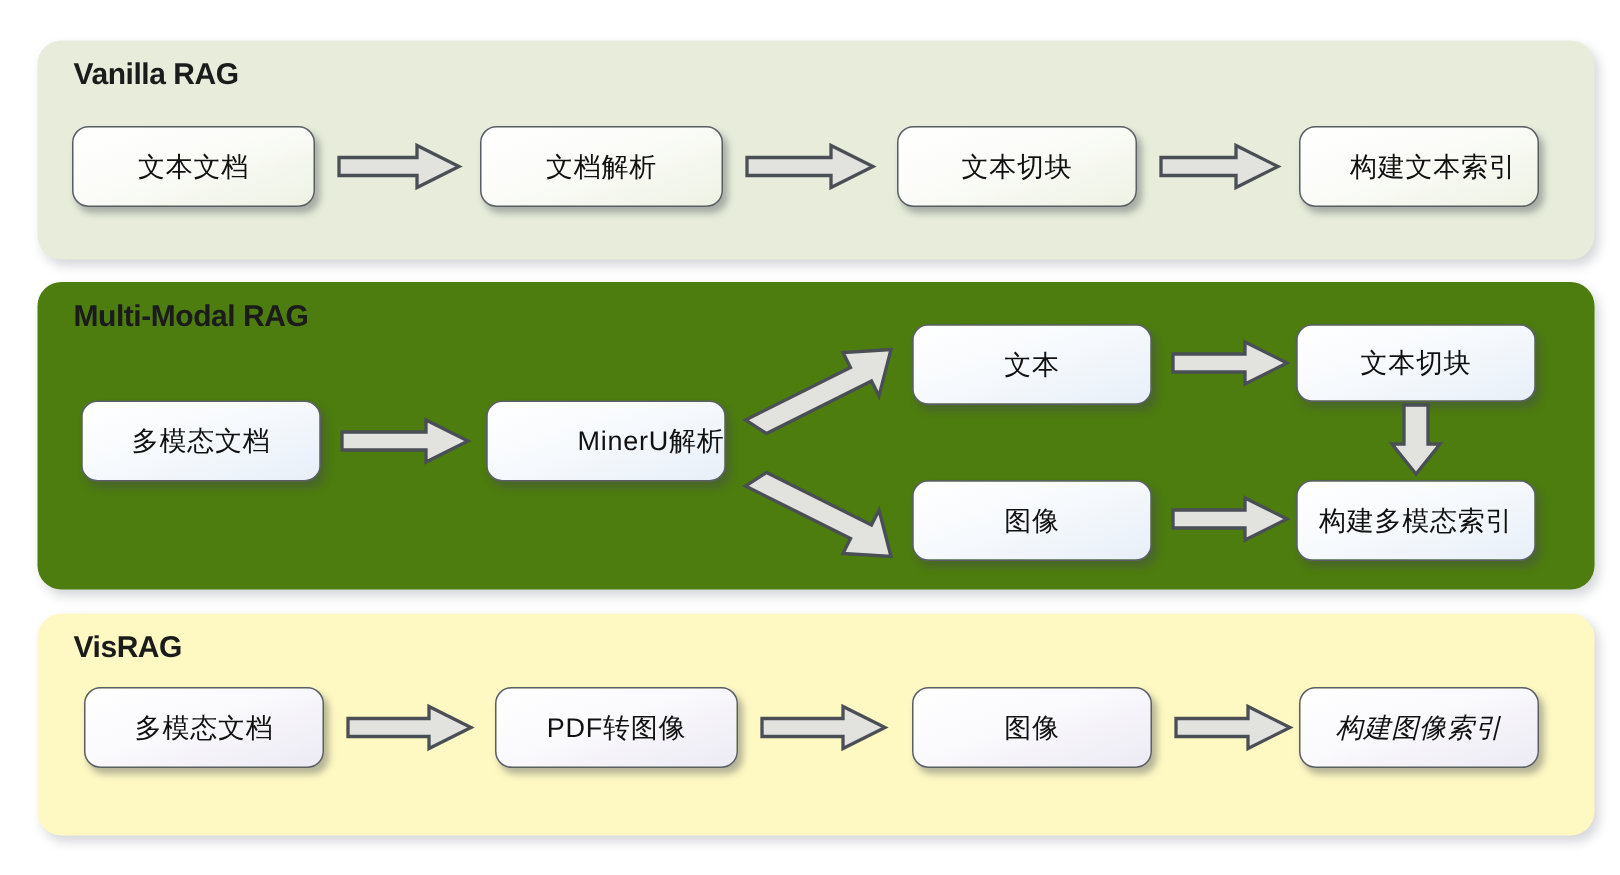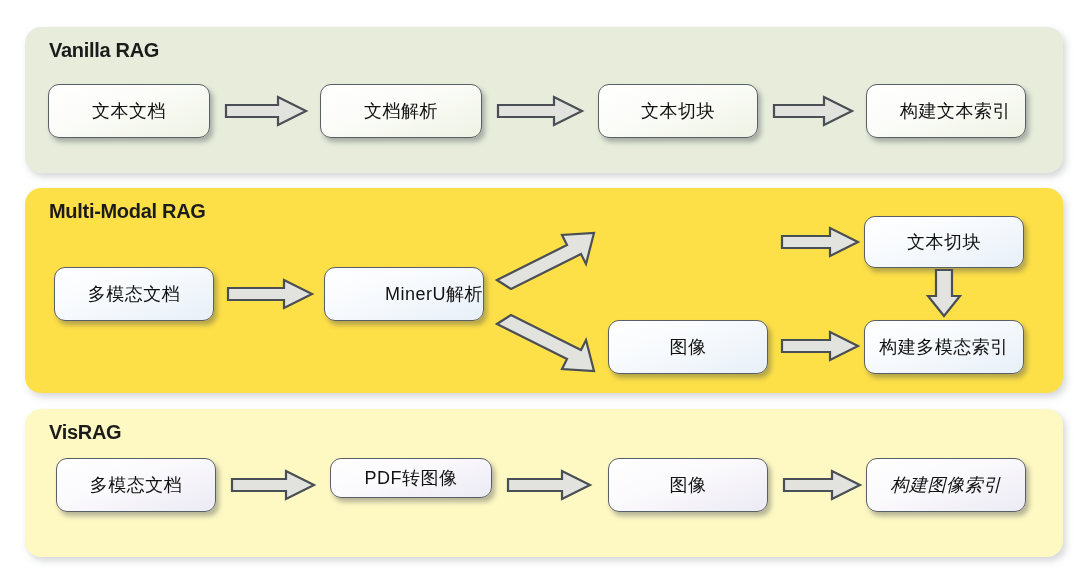--- a/index.html
+++ b/index.html
@@ -26,21 +26,21 @@
   .panel {
     position: absolute;
     border-radius: 16px;
     box-shadow: 3px 4px 7px rgba(120,124,132,0.30);
     box-sizing: border-box;
     padding-left: 32px;
   }
   .panel-vanilla   { left:25px;  top:27px;  width:1038px; height:146px;
                      background:#e7edda; }
   .panel-multimodal{ left:25px;  top:188px; width:1038px; height:205px;
-                     background:#fde047; }
+                     background:#4d7c0f; }
   .panel-visrag    { left:25px;  top:409px; width:1038px; height:148px;
                      background:#fef9c3; }
 
   .panel-title {
     position: absolute;
     font-weight: bold;
     font-size: 20px;
     letter-spacing: -0.3px;
     color: #1b1b1b;
     white-space: nowrap;
@@ -125,20 +125,23 @@
   </div>
 
   <div class="node blue" style="left:54px; top:267px; width:160px; height:54px;">
     <span>多模态文档</span>
   </div>
 
   <div class="node blue" style="left:324px; top:267px; width:160px; height:54px;justify-content:flex-end;">
     <span>MinerU解析</span>
   </div>
 
+  <div class="node blue" style="left:608px; top:216px; width:160px; height:54px;">
+    <span>文本</span>
+  </div>
 
   <div class="node blue" style="left:608px; top:320px; width:160px; height:54px;">
     <span>图像</span>
   </div>
 
   <div class="node blue" style="left:864px; top:216px; width:160px; height:52px;">
     <span>文本切块</span>
   </div>
 
   <div class="node blue" style="left:864px; top:320px; width:160px; height:54px;">
@@ -182,21 +185,21 @@
   </div>
 
   <div class="panel panel-visrag">
     <div class="panel-title" style="left:24px; top:12px;">VisRAG</div>
   </div>
 
   <div class="node purple" style="left:56px; top:458px; width:160px; height:54px;">
     <span>多模态文档</span>
   </div>
 
-  <div class="node purple" style="left:330px; top:458px; width:162px; height:40px;">
+  <div class="node purple" style="left:330px; top:458px; width:162px; height:54px;">
     <span>PDF转图像</span>
   </div>
 
   <div class="node purple" style="left:608px; top:458px; width:160px; height:54px;">
     <span>图像</span>
   </div>
 
   <div class="node purple" style="left:866px; top:458px; width:160px; height:54px;font-style:italic;">
     <span>构建图像索引</span>
   </div>

